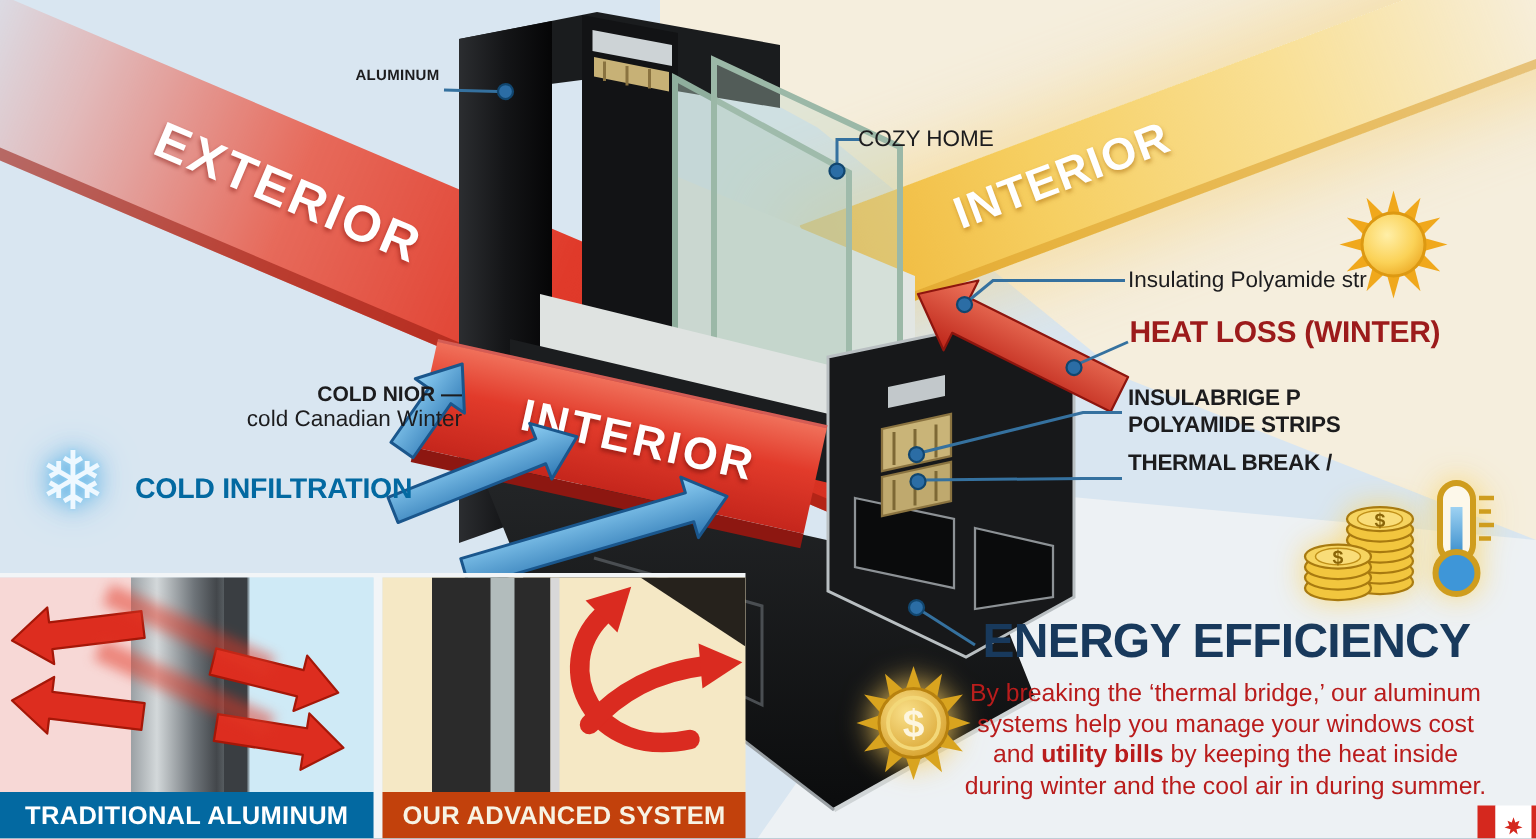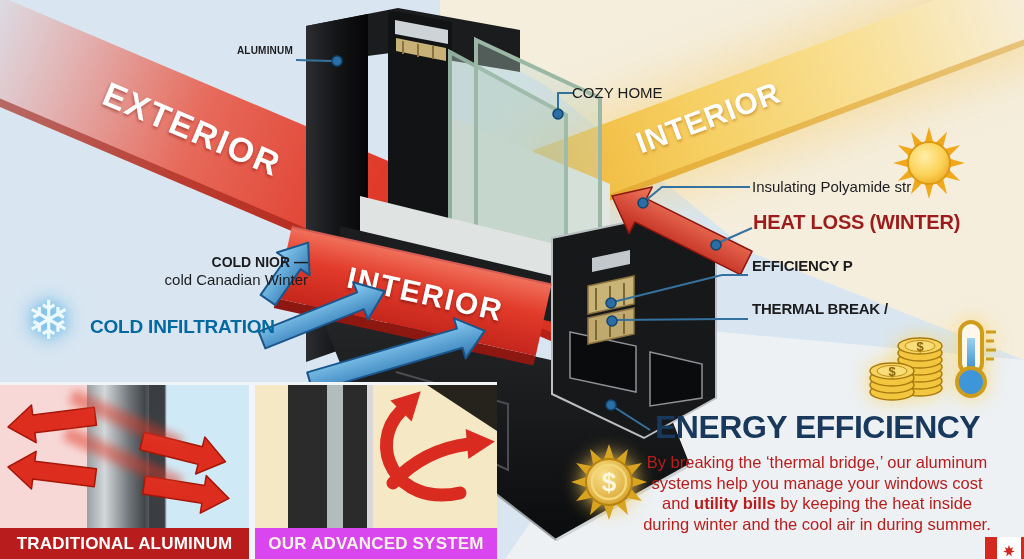--- a/index.html
+++ b/index.html
@@ -49,22 +49,22 @@
   }
   
   .panel{position:absolute;top:382px;height:177px;z-index:7;box-sizing:border-box;border-top:3px solid #f2f5f7;}
   #panelA{left:0;width:252px;border-right:3px solid #f2f5f7;}
   #panelB{left:252px;width:245px;border-left:3px solid #f2f5f7;}
   .panel .content{position:absolute;left:0;top:0;right:0;bottom:31px;overflow:hidden;}
   .caption{
     position:absolute;left:0;right:0;bottom:0;height:31px;display:flex;align-items:center;justify-content:center;
     font-weight:bold;font-size:17px;letter-spacing:0.2px;
   }
-  #panelA .caption{background:#b91c1c;color:#fff;}
-  #panelB .caption{background:#d946ef;color:#f7f3e4;}
+  #panelA .caption{background:#0369a1;color:#fff;}
+  #panelB .caption{background:#c2410c;color:#f7f3e4;}
   #panelA .content{background:linear-gradient(90deg,#f7d8d6 0 35%,
       #9aa0a4 35%, #d3d8da 42%, #6e7479 52%, #43474b 58%, #565c60 60%,
       #3a3e42 60%, #3a3e42 66%, #cfeaf6 67% 100%);}
   #panelB .content{background:#f5e8c5;}
   .streak{position:absolute;background:rgba(226,56,38,0.5);filter:blur(4px);transform:rotate(24deg);}
   .bbar{position:absolute;top:0;bottom:0;}
   
   .icon{position:absolute;z-index:6;}
   #snowflake{left:26px;top:294px;font-size:54px;line-height:1;color:#eef8ff;
     font-family:"DejaVu Sans",sans-serif;
@@ -218,21 +218,22 @@
   </div>
   <div class="label" id="lbl-cozy">COZY HOME</div>
   <div class="label" id="lbl-coldnior">
     <div class="b">COLD NIOR —</div>
     <div class="l2">cold Canadian Winter</div>
   </div>
   <div class="label" id="lbl-coldinf">COLD INFILTRATION</div>
   <div class="label" id="lbl-insulating">Insulating Polyamide str</div>
   <div class="label" id="lbl-heatloss">HEAT LOSS (WINTER)</div>
   <div class="label" id="lbl-bridge">
-    <div>EFFICIENCY P</div>
+    <div>INSULABRIGE P</div>
+    <div>POLYAMIDE STRIPS</div>
   </div>
   <div class="label" id="lbl-thermal">
     <div>THERMAL BREAK /</div>
   </div>
 
   <div class="abs" id="energy-block">
     <div id="energy-title">ENERGY EFFICIENCY</div>
     <div id="energy-body">
       <div>By breaking the ‘thermal bridge,’ our aluminum</div>
       <div>systems help you manage your windows cost</div>

